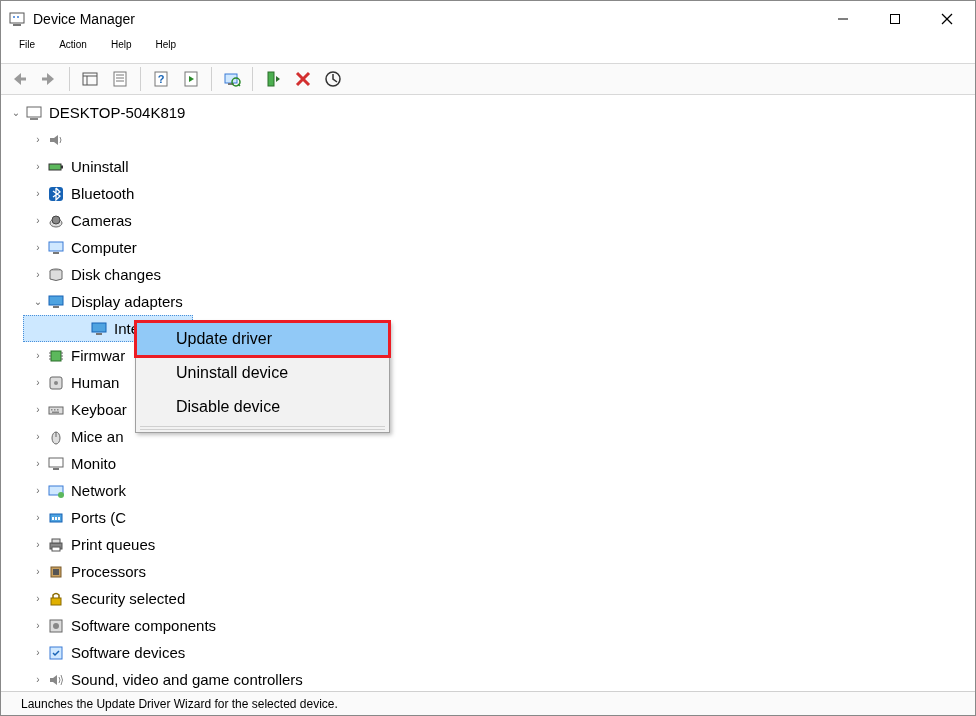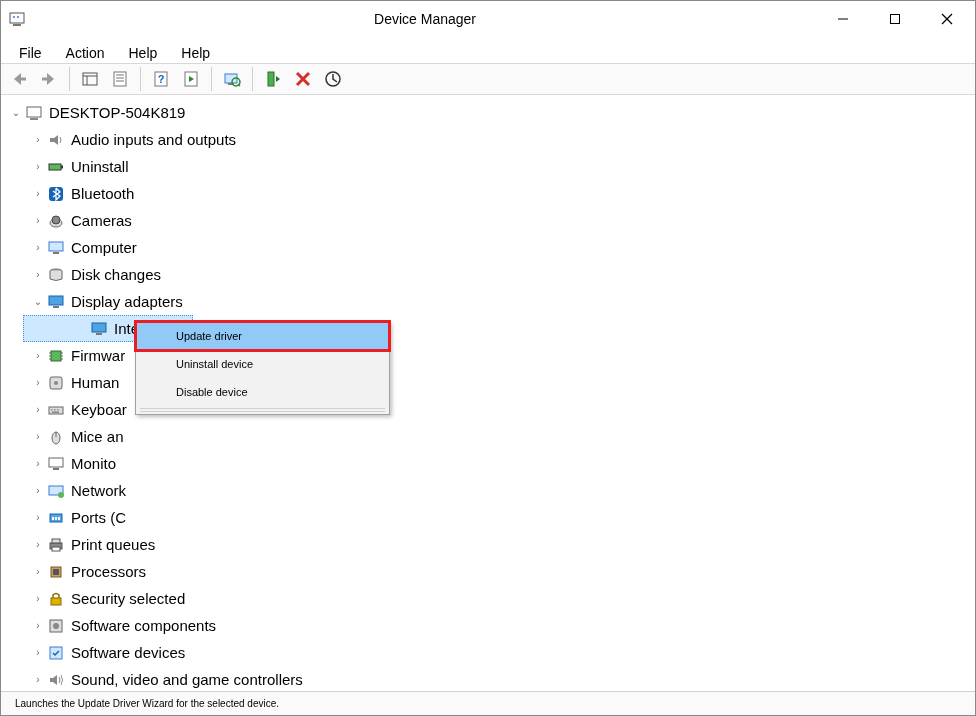--- a/index.html
+++ b/index.html
@@ -1,53 +1,53 @@
 <!DOCTYPE html>
 <html><head>
 <meta charset="utf-8">
 <style>
 * { box-sizing: border-box; margin: 0; padding: 0; font-family: "Segoe UI", Tahoma, sans-serif; }
 body { background: #fff; width: 976px; height: 716px; overflow: hidden; border: 1px solid #888; display: flex; flex-direction: column; }
 
 
-.titlebar { display: flex; align-items: center; height: 36px; padding: 0 2px 0 8px; text-align: center; }
+.titlebar { display: flex; align-items: center; height: 36px; padding: 0 2px 0 8px; }
 .titlebar .ticon { width: 16px; height: 16px; margin-right: 8px; display: flex; align-items: center; justify-content: center; }
 .titlebar .title { font-size: 14px; flex: 1; }
 .winbtns { display: flex; }
 .winbtn { width: 52px; height: 36px; display: flex; align-items: center; justify-content: center; }
 
 
-.menubar { display: flex; height: 26px; align-items: flex-end; padding: 0 6px; font-size: 14px; }
+.menubar { display: flex; height: 26px; align-items: flex-start; padding: 0 6px; font-size: 10px; }
 .menubar .mitem { padding: 2px 12px; }
 
 
 .toolbar { display: flex; align-items: center; height: 32px; border-top: 1px solid #d8d8d8; border-bottom: 1px solid #d8d8d8; padding: 0 4px; gap: 2px; background: #fafafa; }
 .tbtn { width: 28px; height: 28px; display: flex; align-items: center; justify-content: center; border: 1px solid transparent; border-radius: 2px; }
 .tsep { width: 1px; height: 24px; background: #d0d0d0; margin: 0 4px; }
 
 
 .tree { flex: 1; overflow: auto; padding: 4px 0 4px 2px; font-size: 15px; position: relative; }
 .node { display: flex; align-items: center; height: 27px; padding-left: 2px; }
 .node .chev { width: 14px; display:flex; align-items:center; justify-content:center; color:#6e6e6e; font-size:10px; }
 .node .nicon { width: 18px; height: 18px; margin: 0 6px 0 2px; display:flex; align-items:center; justify-content:center; }
 .node .label { white-space: nowrap; }
 .lvl0 { padding-left: 6px; }
 .lvl1 { padding-left: 28px; }
 .lvl2 { padding-left: 50px; margin-left: 20px; }
 .selected { background: #cde8ff; border: 1px dotted #4a90d9; }
 
 
-.ctxmenu { position: absolute; background: #f2f2f2; border: 1px solid #a0a0a0; box-shadow: 2px 2px 4px rgba(0,0,0,.25); width: 255px; font-size: 11px; }
+.ctxmenu { position: absolute; background: #f2f2f2; border: 1px solid #a0a0a0; box-shadow: 2px 2px 4px rgba(0,0,0,.25); width: 255px; font-size: 16px; }
 .ctxitem { padding: 8px 16px 8px 40px; }
 .ctxitem.highlight { background: #91c9f7; outline: 3px solid #ec1c24; outline-offset: -1px; }
 .ctxsep { height: 1px; background: #d0d0d0; margin: 2px 4px; }
 .ctxitem.bold { font-weight: 600; }
 
 
-.statusbar { height: 24px; border-top: 1px solid #d0d0d0; display:flex; align-items:center; padding: 0 14px; font-size: 10px; background:#fafafa; }
+.statusbar { height: 24px; border-top: 1px solid #d0d0d0; display:flex; align-items:center; padding: 0 20px; font-size: 12px; background:#fafafa; }
 
 svg { display: block; }
 </style>
 </head>
 <body>
 
 <div class="titlebar">
   <span class="ticon">
     <svg width="16" height="16" viewBox="0 0 16 16">
         <rect x="1" y="2" width="14" height="10" fill="#fff" stroke="#555"></rect>
@@ -168,21 +168,20 @@
       <span class="label">DESKTOP-504K819</span>
     </div>
     <div class="node lvl1">
       <span class="chev">›</span>
       <span class="nicon">
         <svg width="18" height="18" viewBox="0 0 18 18">
           <path d="M3 7 L7 7 L11 4 L11 14 L7 11 L3 11 Z" fill="#888"></path>
           <path d="M13 6 Q15 9 13 12" stroke="#888" fill="none"></path>
         </svg>
       </span>
-      <span class="label">Audio inputs and outputs</span>
     </div>
     <div class="node lvl1">
       <span class="chev">›</span>
       <span class="nicon">
         <svg width="18" height="18" viewBox="0 0 18 18">
           <rect x="2" y="6" width="12" height="6" fill="#5cb85c" stroke="#333"></rect>
           <rect x="14" y="7.5" width="2" height="3" fill="#333"></rect>
         </svg>
       </span>
       <span class="label">Uninstall</span>

